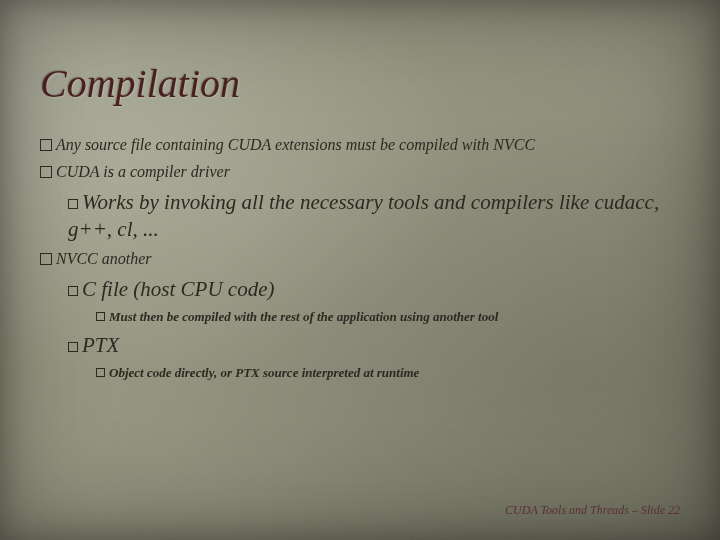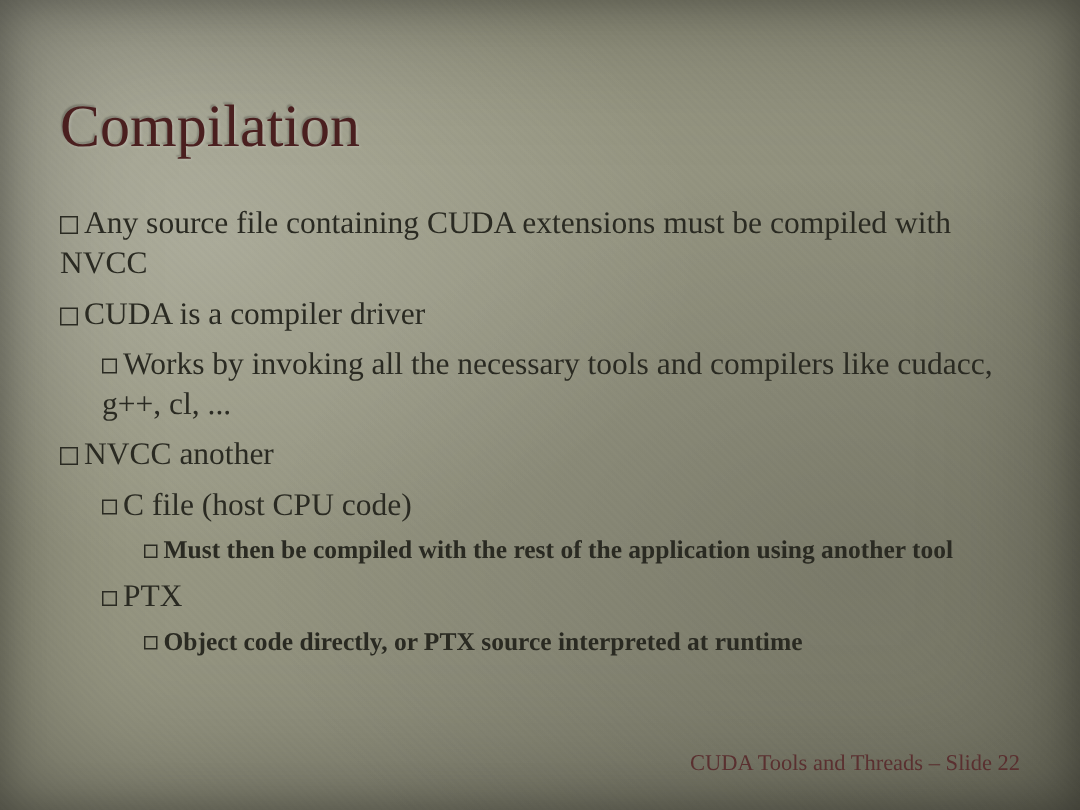--- a/index.html
+++ b/index.html
@@ -8,20 +8,21 @@
     font-family: Georgia, 'Times New Roman', serif;
     background: #6b6f5a;
     position: relative;
   }
   .slide {
     width: 720px;
     height: 540px;
     background: linear-gradient(135deg, #a8a896 0%, #9a9a85 30%, #8f8f7c 60%, #7d7d6b 100%);
     position: relative;
     padding: 60px 40px 30px 40px;
+    font-style: italic;
   }
   .slide::before {
     content: "";
     position: absolute;
     inset: 0;
     background:
       radial-gradient(ellipse at 20% 30%, rgba(255,255,255,0.15) 0%, transparent 40%),
       radial-gradient(ellipse at 80% 70%, rgba(0,0,0,0.1) 0%, transparent 50%),
       repeating-linear-gradient(45deg, rgba(0,0,0,0.02) 0px, transparent 2px, rgba(0,0,0,0.02) 4px);
     pointer-events: none;
@@ -36,23 +37,23 @@
   .title {
     font-size: 40px;
     color: #4a1f1f;
     text-shadow: 1px 1px 2px rgba(255,255,255,0.2), -1px -1px 1px rgba(0,0,0,0.2);
     margin-bottom: 28px;
     font-weight: normal;
     position: relative;
     z-index: 1;
   }
   .content { position: relative; z-index: 1; color: #2a2a22; }
-  .l1 { font-size: 21px; line-height: 1.3; margin-bottom: 6px; }
+  .l1 { font-size: 16px; line-height: 1.3; margin-bottom: 6px; }
   .l2 { font-size: 21px; line-height: 1.3; margin-left: 28px; margin-bottom: 6px; }
-  .l3 { font-size: 17px; line-height: 1.3; margin-left: 56px; margin-bottom: 6px; font-weight: bold; }
+  .l3 { font-size: 13px; line-height: 1.3; margin-left: 56px; margin-bottom: 6px; font-weight: bold; }
   .square {
     display: inline-block;
     width: 12px; height: 12px;
     border: 1.5px solid #2a2a22;
     margin-right: 4px;
     vertical-align: -1px;
   }
   .square-sm {
     display: inline-block;
     width: 10px; height: 10px;
@@ -64,21 +65,21 @@
     display: inline-block;
     width: 9px; height: 9px;
     border: 1.5px solid #2a2a22;
     margin-right: 4px;
     vertical-align: 0;
   }
   .footer {
     position: absolute;
     bottom: 22px;
     right: 40px;
-    font-size: 15px;
+    font-size: 12px;
     color: #5a3030;
     z-index: 1;
   }
 </style>
 </head>
 <body>
 
 <div class="slide">
   <h1 class="title">Compilation</h1>
 

